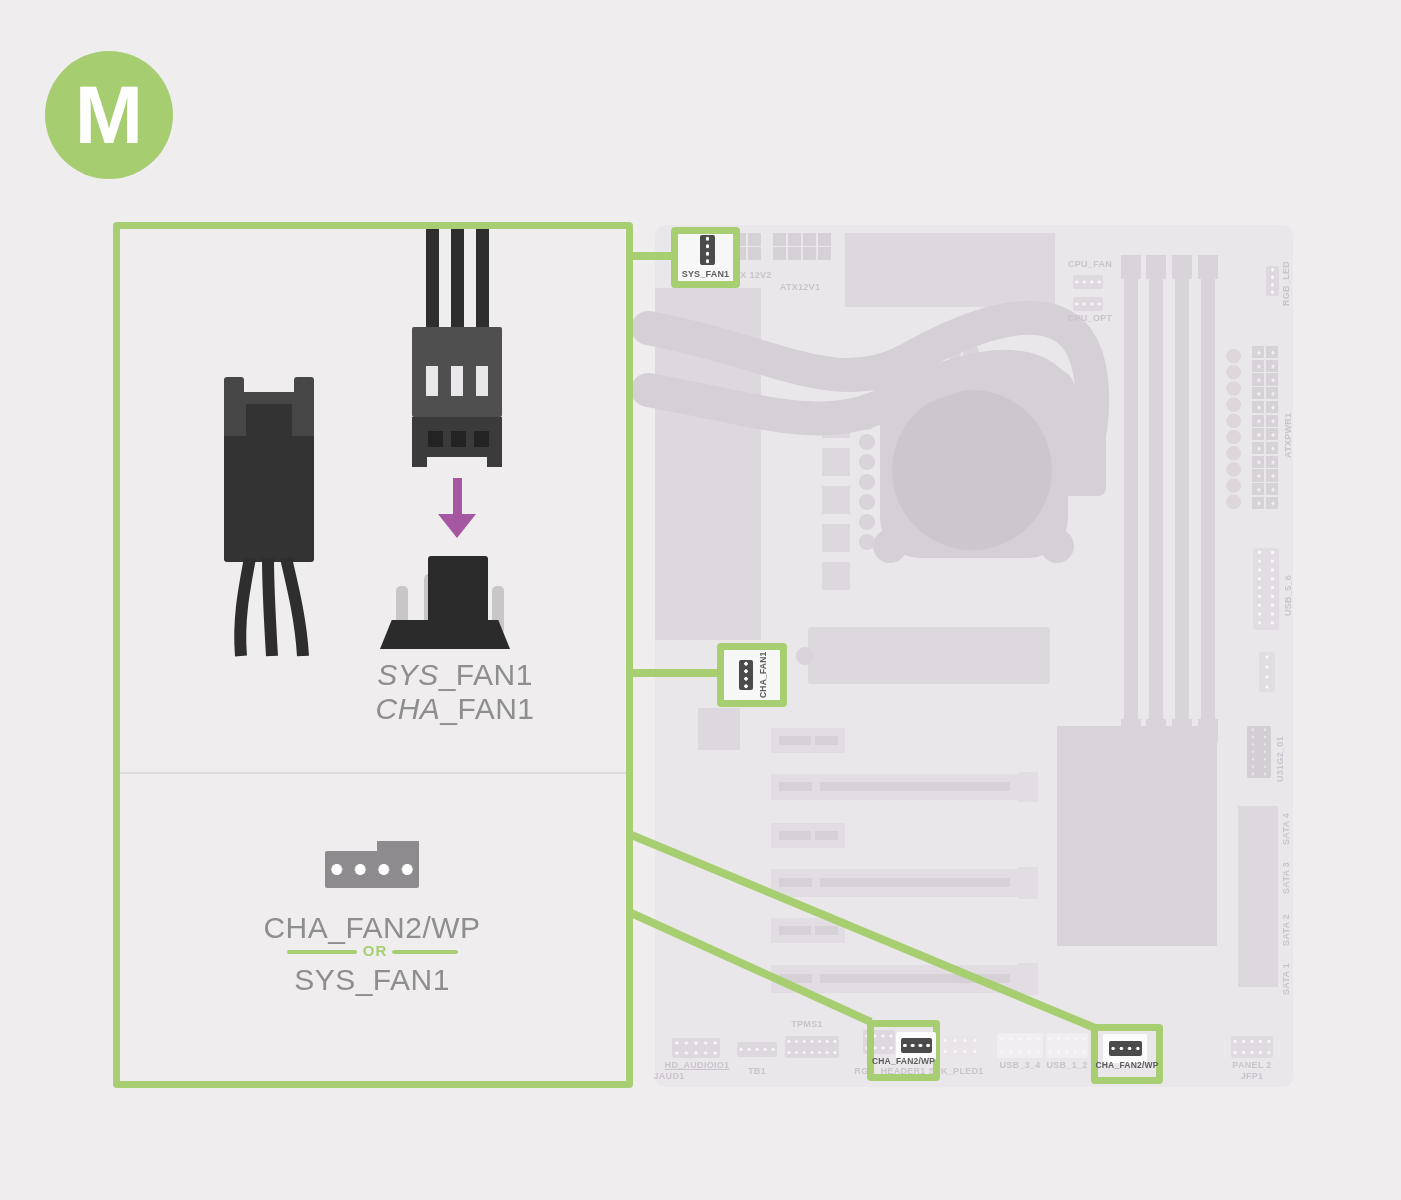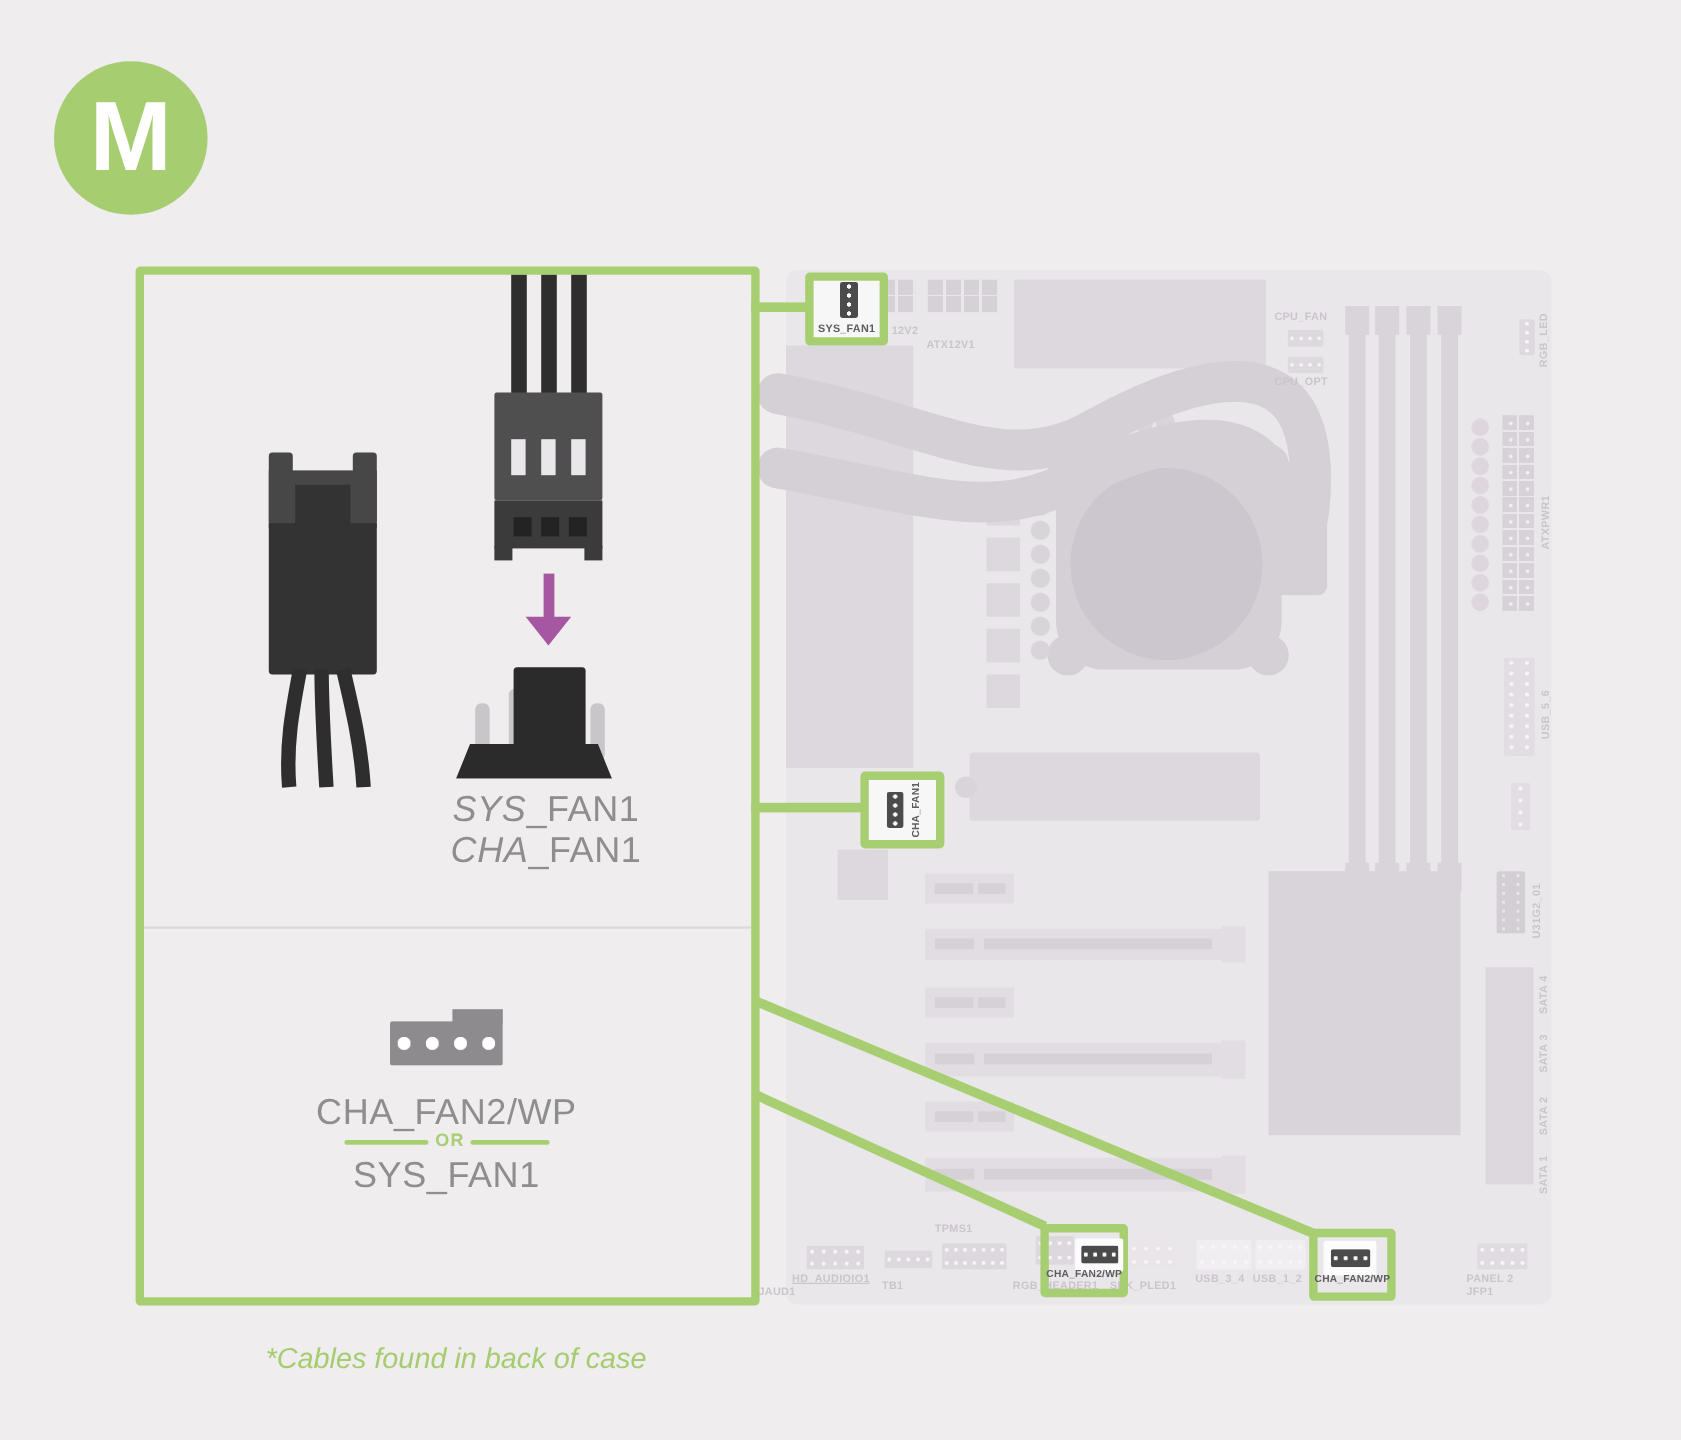--- a/index.html
+++ b/index.html
@@ -22,21 +22,21 @@
   .caption{position:absolute;font-size:24px;font-style:italic;font-weight:500;text-align:center;white-space:nowrap;}
   .caption.green{color:#a5cd70;}
   .caption.purple{color:#a6529e;}
   
   .board{position:absolute;left:655px;top:225px;width:638px;height:862px;background:#eae7eb;border-radius:10px;}
   .comp{position:absolute;background:#ddd8de;}
   .comp2{position:absolute;background:#d9d3da;}
   .slot{position:absolute;background:#e2dde3;}
   .slot-in{position:absolute;background:#d6d0d7;}
   .board-label{position:absolute;font-size:9px;font-weight:700;color:#cbc4cc;letter-spacing:.3px;
-               white-space:nowrap;line-height:10px;}
+               text-align:center;white-space:nowrap;line-height:10px;}
   .vert{writing-mode:vertical-rl;transform:rotate(180deg);text-align:left;line-height:10px;}
   .hdrlight{position:absolute;background-color:#ded8df;border-radius:2px;
             background-image:radial-gradient(circle,#f7f5f7 1.4px,transparent 1.8px);}
   .hdrdark{position:absolute;background-color:#4b4b4b;border-radius:2px;
            background-image:radial-gradient(circle,#ffffff 1.6px,transparent 2px);}
   .cells{position:absolute;background-color:#d6d0d7;
          background-image:repeating-linear-gradient(to right,transparent 0 13px,#eae7eb 13px 15px),
                           repeating-linear-gradient(to bottom,transparent 0 13px,#eae7eb 13px 14px);}
   .atxpwr{position:absolute;background-color:#d7d1d8;
           background-image:radial-gradient(circle,#f3f0f3 1.4px,transparent 1.8px),
@@ -263,15 +263,14 @@
 
   <div class="abs" style="left:377px;top:841px;width:42px;height:12px;background:#8e8b8e;"></div>
   <div class="abs" style="left:325px;top:851px;width:94px;height:37px;background:#8e8b8e;border-radius:2px;background-image:radial-gradient(circle,#ffffff 5.2px,transparent 5.7px);background-size:23.5px 37px;"></div>
 
   <div class="big-label" style="left:222px;top:911px;width:300px;">CHA_FAN2/WP</div>
   <div class="or-line" style="left:287px;top:950px;width:70px;height:4px;"></div>
   <div class="or-text" style="left:357px;top:942px;width:36px;">OR</div>
   <div class="or-line" style="left:392px;top:950px;width:66px;height:4px;"></div>
   <div class="big-label" style="left:222px;top:963px;width:300px;">SYS_FAN1</div>
 
-  <div class="caption green" style="left:160px;top:1119px;width:440px;">*Cables found in back of case</div>
 
 </div>
 
 </body></html>

